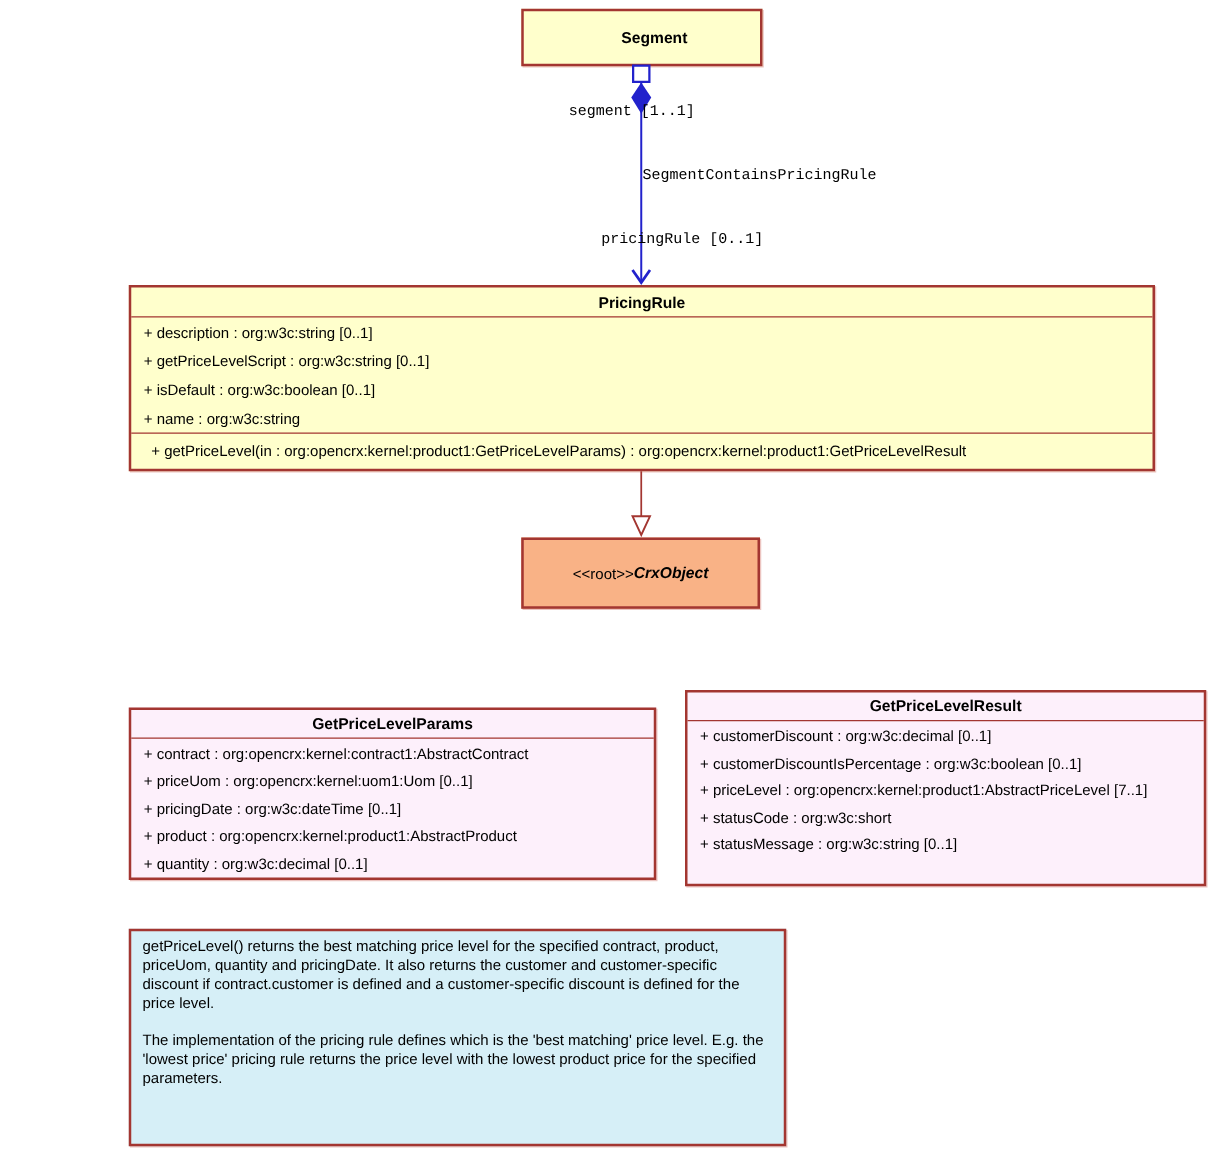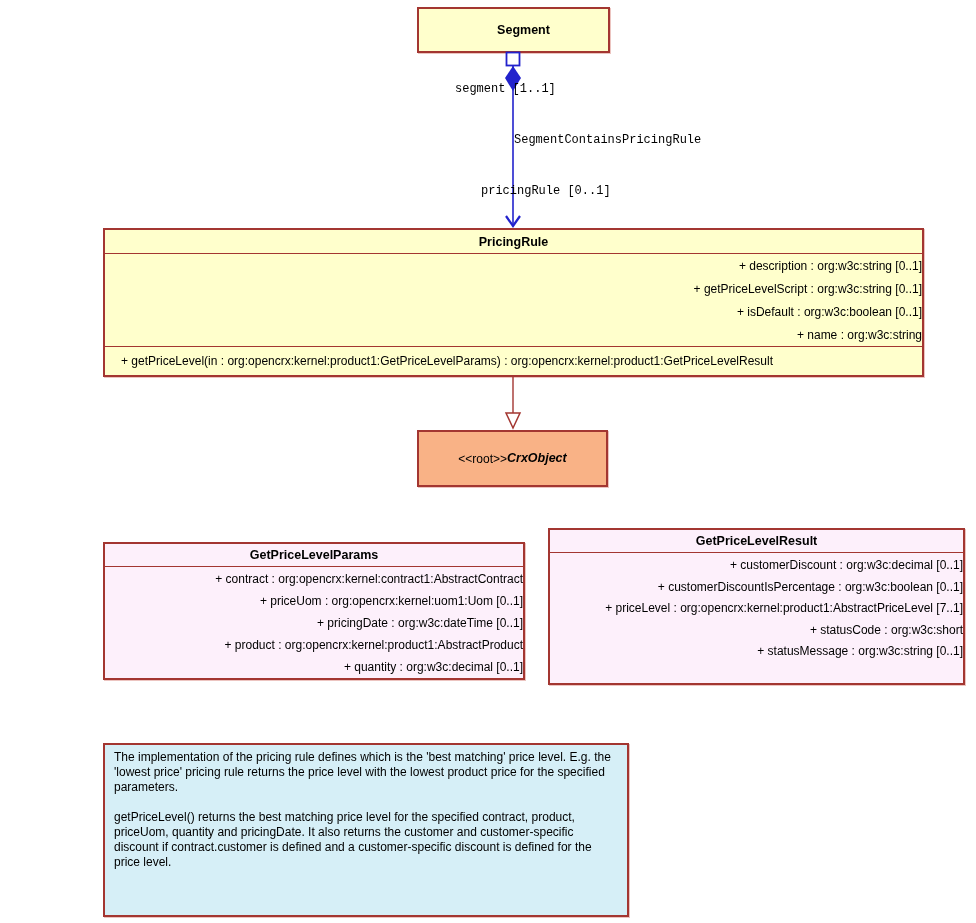--- a/index.html
+++ b/index.html
@@ -16,37 +16,36 @@
     overflow: hidden;
   }
   
   .uml-box {
     position: absolute;
     border: 2px solid #A33631;
     box-shadow: 1px 1px 0 #ecc4c0;
     z-index: 2;
   }
   .fill-yellow { background: #FFFFCC; }
-  .fill-pink   { background: #FDF0FB; }
+  .fill-pink   { background: #FDF0FB; margin-top: 24px; }
   .fill-orange { background: #F9B286; }
   .fill-note   { background: #D6EFF7; }
 
   .uml-title {
     font-weight: bold;
     font-size: 12.5px;
     text-align: center;
     border-bottom: 1px solid #A33631;
   }
   .attr-section { overflow: hidden; }
   .attr-row {
     font-size: 12px;
     padding-left: 10px;
     white-space: nowrap;
     overflow: hidden;
-    text-align: right;
   }
   .method-section {
     border-top: 1px solid #A33631;
     display: flex;
     align-items: center;
   }
   .method-section .attr-row { padding-left: 16px; }
 
   
   #segment-box { left: 417px; top: 7px; width: 193px; height: 46px; }
@@ -160,22 +159,22 @@
     <div class="attr-section">
       <div class="attr-row">+ customerDiscount : org:w3c:decimal [0..1]</div>
       <div class="attr-row">+ customerDiscountIsPercentage : org:w3c:boolean [0..1]</div>
       <div class="attr-row">+ priceLevel : org:opencrx:kernel:product1:AbstractPriceLevel [7..1]</div>
       <div class="attr-row">+ statusCode : org:w3c:short</div>
       <div class="attr-row">+ statusMessage : org:w3c:string [0..1]</div>
     </div>
   </div>
 
   <div id="note-box" class="uml-box fill-note">
+    <p>getPriceLevel() returns the best matching price level for the specified contract, product, priceUom, quantity and pricingDate. It also returns the customer and customer-specific discount if contract.customer is defined and a customer-specific discount is defined for the price level.</p>
     <p>The implementation of the pricing rule defines which is the 'best matching' price level. E.g. the 'lowest price' pricing rule returns the price level with the lowest product price for the specified parameters.</p>
-    <p>getPriceLevel() returns the best matching price level for the specified contract, product, priceUom, quantity and pricingDate. It also returns the customer and customer-specific discount if contract.customer is defined and a customer-specific discount is defined for the price level.</p>
   </div>
 
   <svg id="connector-svg">
 
     <line x1="513" y1="66" x2="513" y2="226" stroke-width="1.6" stroke="#2222CC"></line>
 
     <rect x="506.5" y="52.5" width="13" height="13" stroke-width="1.8" stroke="#2222CC" fill="#FFFFFF"></rect>
 
     <polygon points="513,66 521,78 513,91 505,78" fill="#2222CC"></polygon>
 

